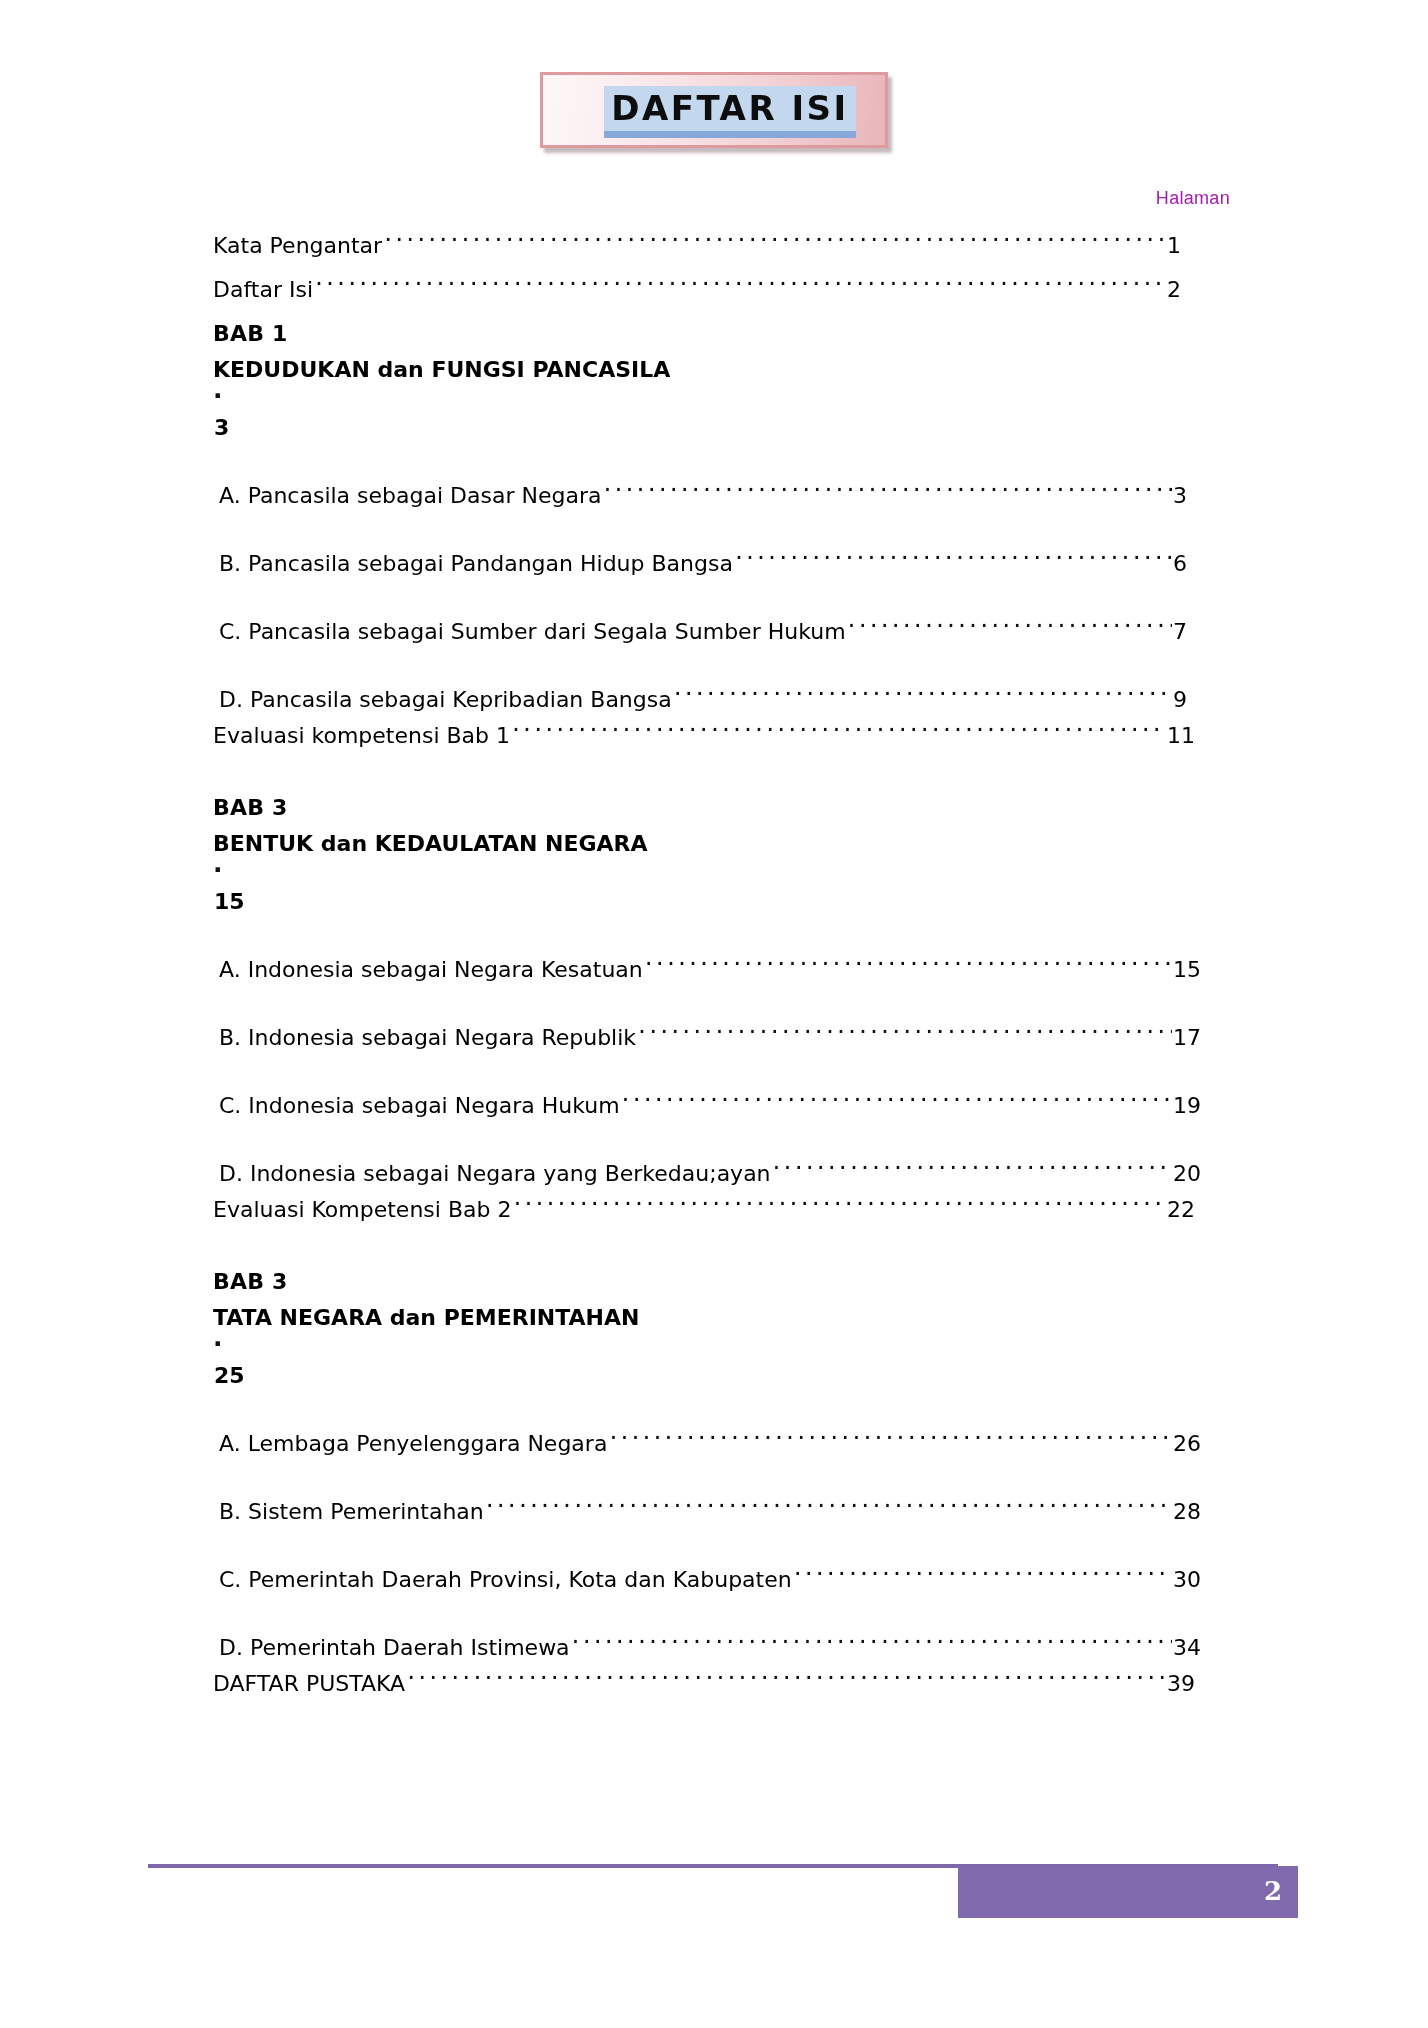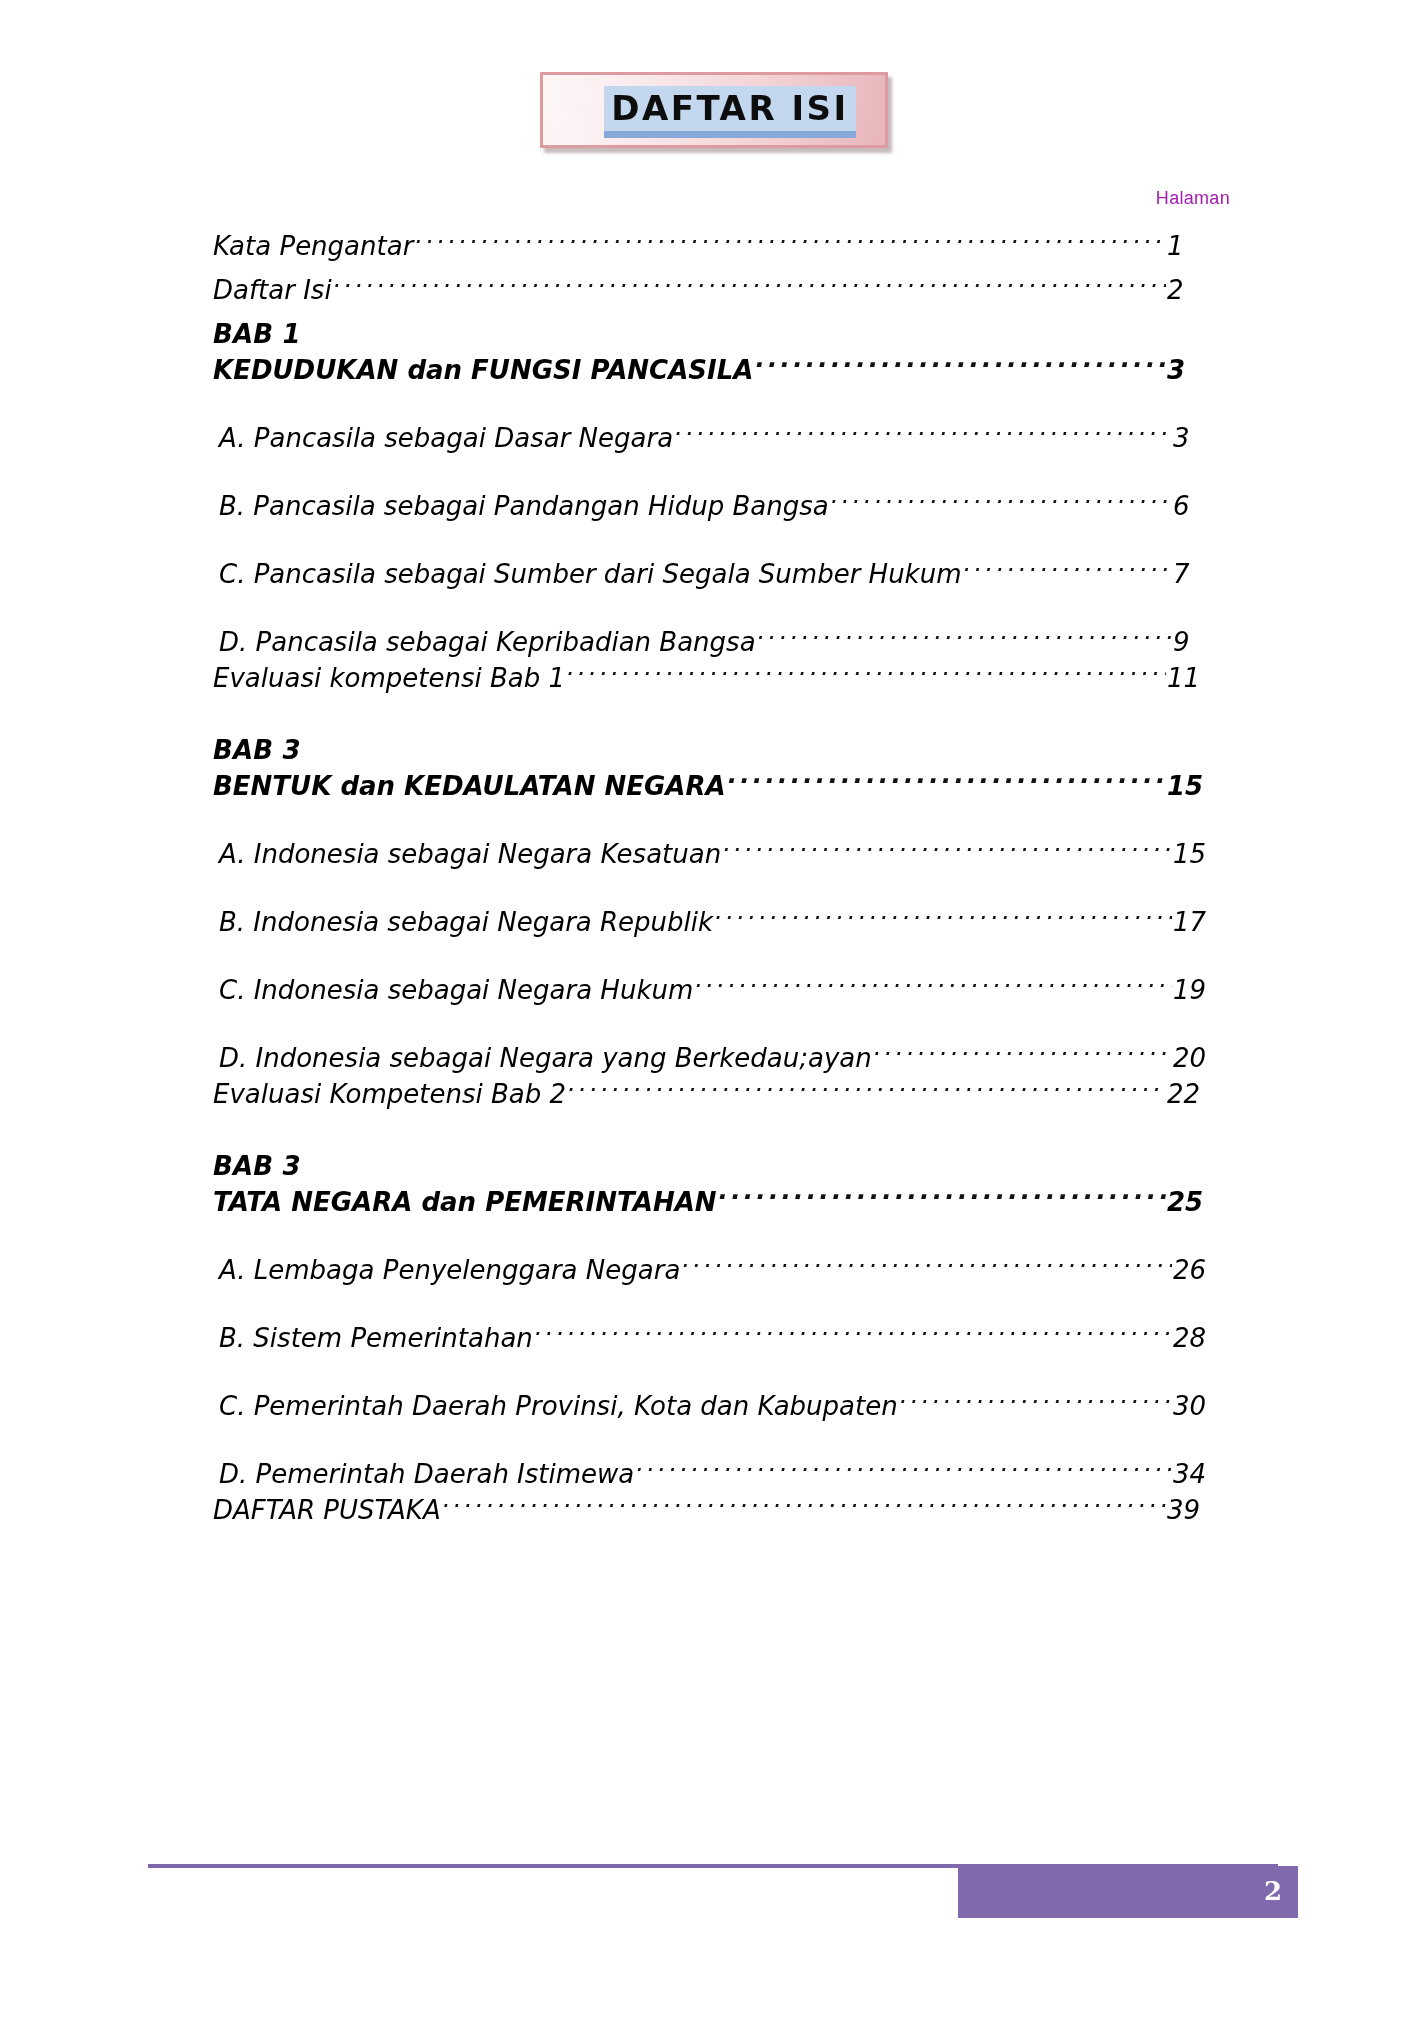--- a/index.html
+++ b/index.html
@@ -71,25 +71,24 @@
     position: absolute;
     left: 213px;
     top: 228px;
     width: 1010px;
   }
 
   .row {
     display: flex;
     align-items: baseline;
     width: 100%;
-    font-size: 26px;
+    font-size: 22px;
     line-height: 36px;
     color: #000;
     white-space: nowrap;
-    font-style: italic;
   }
   .row .label {
     flex: 0 0 auto;
     padding-right: 2px;
   }
   .row .leader {
     flex: 1 1 auto;
     overflow: hidden;
     height: 1em;
     position: relative;
@@ -114,20 +113,21 @@
 
   .row.nodots .leader::before { content: ""; }
 
   .chap-head {
     font-weight: bold;
     letter-spacing: 0.2px;
     align-items: flex-end;
   }
   .chap-title {
     font-weight: bold;
+    flex-direction: column;
   }
   .sub {
     padding-left: 6px;
     margin-top: 32px;
   }
   .gap {
     height: 36px;
   }
   .spacer-sm { height: 8px; }
 

